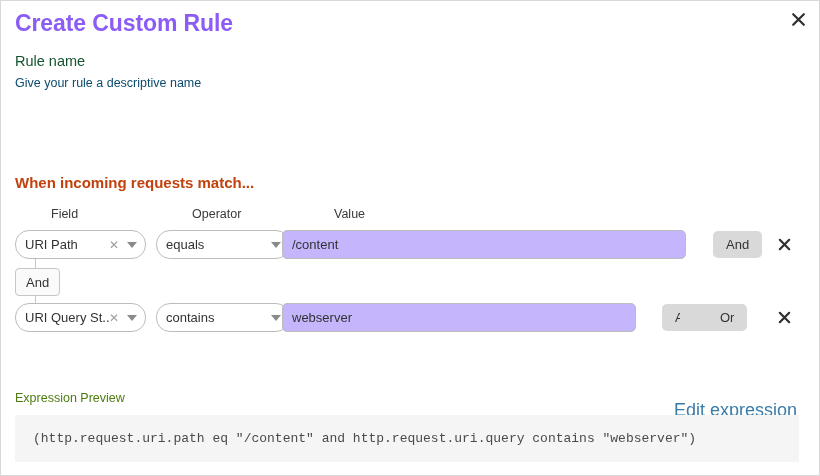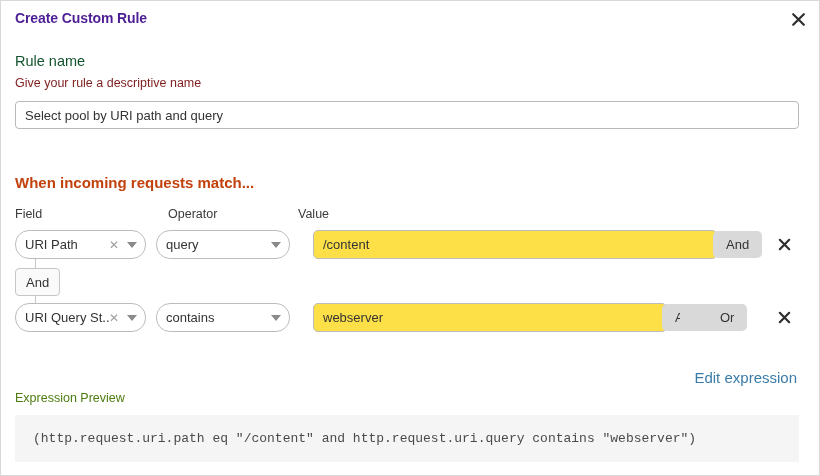--- a/index.html
+++ b/index.html
@@ -20,23 +20,23 @@
     background: #ffffff;
     border: 1px solid #d8d8d8;
     overflow: hidden;
   }
 
   
   .dialog-title {
     position: absolute;
     left: 14px;
     top: 9px;
-    font-size: 14px;
+    font-size: 23px;
     font-weight: bold;
-    color: #4c1d95;
+    color: #8b5cf6;
     letter-spacing: -0.1px;
   }
   .close-btn {
     position: absolute;
     right: 8px;
     top: 5px;
     width: 26px;
     height: 26px;
     display: flex;
     align-items: center;
@@ -53,21 +53,21 @@
   .label-strong {
     position: absolute;
     left: 14px;
     font-size: 14.5px;
     color: #14532d;
   }
   .label-sub {
     position: absolute;
     left: 14px;
     font-size: 12.5px;
-    color: #7f1d1d;
+    color: #0c4a6e;
   }
   #rule-name-label { top: 52px; }
   #rule-name-help  { top: 75px; }
 
   .text-input {
     position: absolute;
     box-sizing: border-box;
     height: 28px;
     border: 1px solid #b9b9b9;
     border-radius: 4px;
@@ -93,23 +93,24 @@
     font-weight: bold;
     color: #c2410c;
   }
 
   
   .col-header {
     position: absolute;
     top: 206px;
     font-size: 12.5px;
     color: #3a3a3a;
+    margin-left: 36px;
   }
   .col-field    { left: 14px; }
-  .col-operator { left: 167px; }
+  .col-operator { left: 155px; }
   .col-value    { left: 297px; }
 
   
   .rule-row {
     position: absolute;
     left: 0;
     height: 29px;
   }
   #rule-row-0 { top: 229px; }
   #rule-row-1 { top: 302px; }
@@ -153,24 +154,24 @@
     border-left: 5px solid transparent;
     border-right: 5px solid transparent;
     border-top: 6px solid #8a8a8a;
     margin-right: 2px;
   }
 
   .value-input {
     position: absolute;
     box-sizing: border-box;
     height: 29px;
-    left: 312px;
+    left: 281px;
     border: 1px solid #bcbcbc;
     border-radius: 5px;
-    background: #fde047;
+    background: #c4b5fd;
     font-family: "Liberation Sans", sans-serif;
     font-size: 13px;
     color: #333333;
     padding: 13px 9px;
     outline: none;
   }
   #value-input-0 { width: 404px; }
   #value-input-1 { width: 354px; }
 
   .logic-btn {
@@ -245,22 +246,22 @@
   .expr-label {
     position: absolute;
     left: 14px;
     top: 390px;
     font-size: 12.5px;
     color: #4d7c0f;
   }
   .expr-edit-link {
     position: absolute;
     right: 22px;
-    top: 368px;
-    font-size: 15px;
+    top: 399px;
+    font-size: 18px;
     color: #3a7ca8;
     text-decoration: none;
     cursor: pointer;
   }
   .expr-box {
     position: absolute;
     box-sizing: border-box;
     left: 14px;
     top: 414px;
     width: 784px;
@@ -284,36 +285,35 @@
 
   <div class="dialog-title">Create Custom Rule</div>
   <button class="close-btn" aria-label="Close">
     <svg width="15" height="15" viewBox="0 0 15 15">
       <path d="M2.2 2.2 L12.8 12.8 M12.8 2.2 L2.2 12.8" stroke="#2f2f2f" stroke-width="2.2" stroke-linecap="round"></path>
     </svg>
   </button>
 
   <div class="label-strong" id="rule-name-label">Rule name</div>
   <div class="label-sub" id="rule-name-help">Give your rule a descriptive name</div>
-  <input class="text-input" id="rule-name-input" type="text" value="Select pool by URI path and query" style="">
 
   <div class="section-heading">When incoming requests match...</div>
 
   <div class="col-header col-field">Field</div>
   <div class="col-header col-operator">Operator</div>
   <div class="col-header col-value">Value</div>
 
   <div class="rule-row" id="rule-row-0" style="width:820px;">
     <div class="select-box select-field">
       <span class="select-text">URI Path</span>
       <span class="clear-x">✕</span>
       <span class="caret"></span>
     </div>
     <div class="select-box select-operator">
-      <span class="select-text">query</span>
+      <span class="select-text">equals</span>
       <span class="caret"></span>
     </div>
     <input class="value-input" id="value-input-0" type="text" value="/content" style="">
     <button class="logic-btn" id="and-btn-0">And</button>
     <button class="row-remove" id="remove-btn-0" aria-label="Remove row">
       <svg width="13" height="13" viewBox="0 0 13 13">
         <path d="M1.8 1.8 L11.2 11.2 M11.2 1.8 L1.8 11.2" stroke="#2f2f2f" stroke-width="2.2" stroke-linecap="round"></path>
       </svg>
     </button>
   </div>

